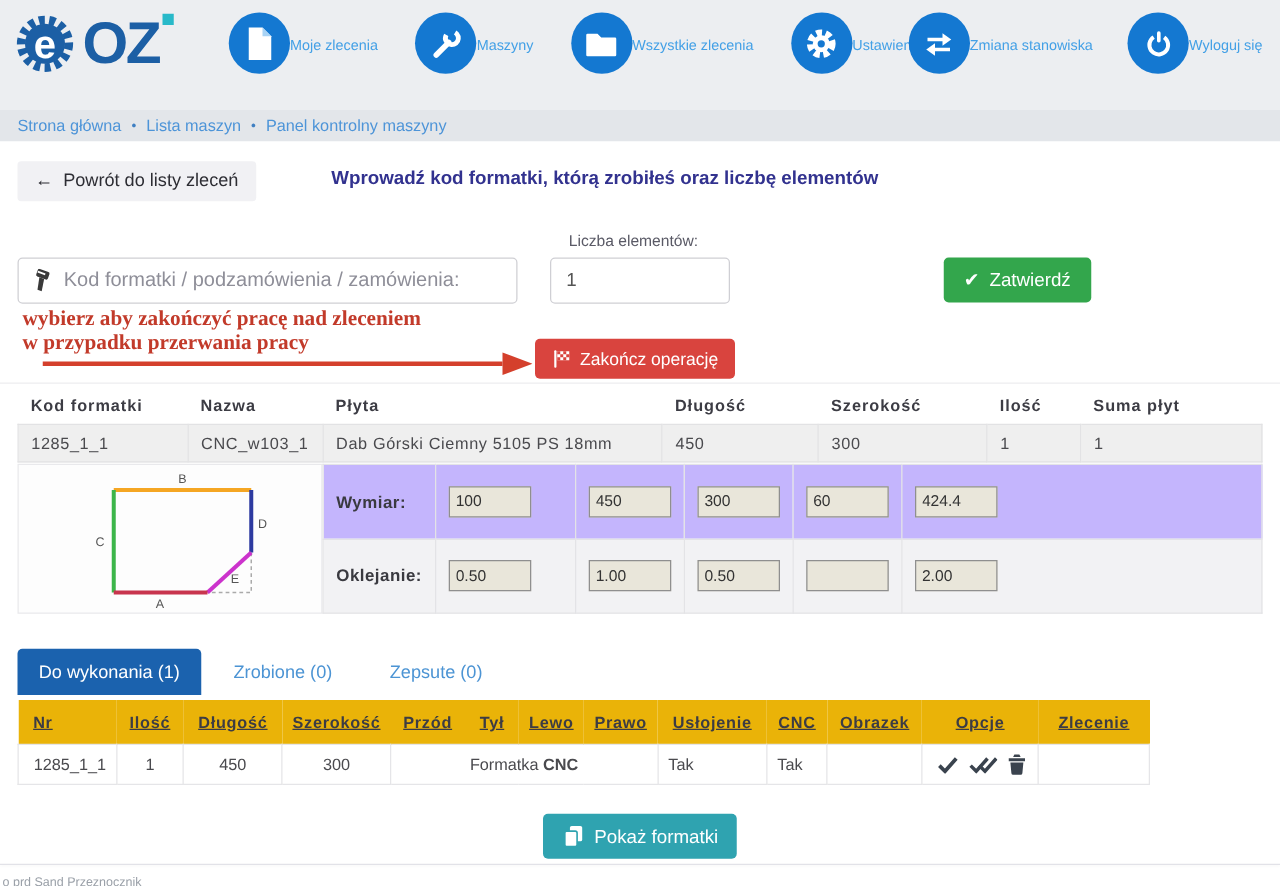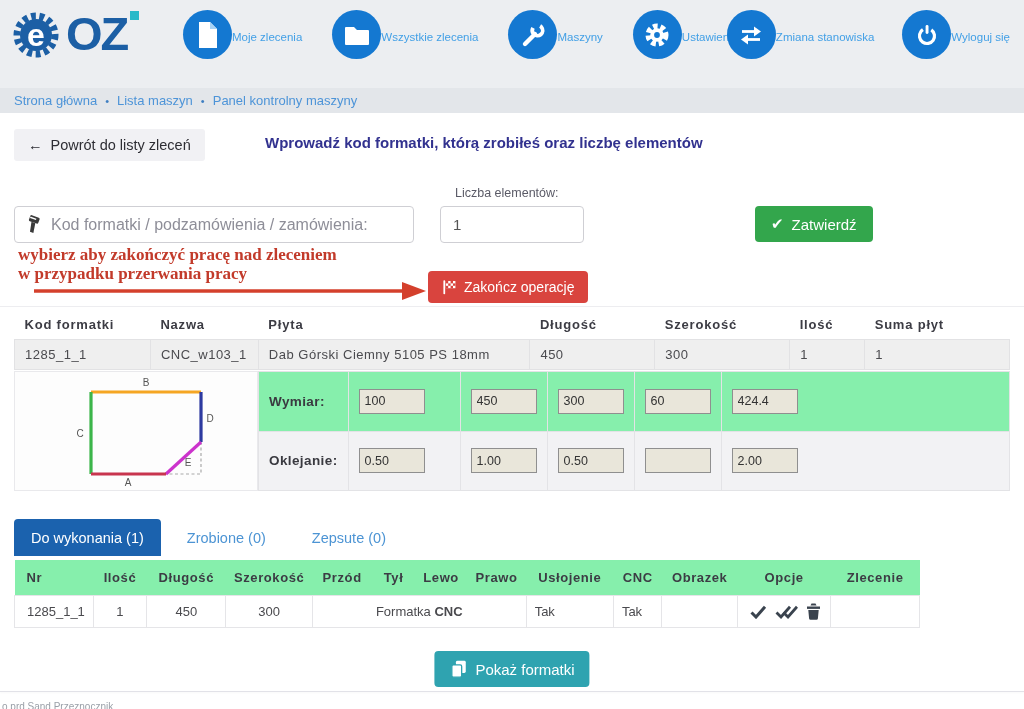--- a/index.html
+++ b/index.html
@@ -46,33 +46,33 @@
   .order-table th { font-size:13px; font-weight:bold; color:#3c3c44; text-align:left; padding:7px 10px; letter-spacing:.8px; }
   .order-table td { background:#efefef; border:1px solid #e2e2e4; padding:7px 10px; font-size:13px; color:#4a4a4e; letter-spacing:.5px; }
 
   
   .detail { position:absolute; left:14px; top:371px; width:996px; display:flex; }
   .shape-box { width:244px; border:1px solid #e9e9ec; background:#fdfdfd; display:flex; align-items:center; justify-content:center; }
   .edges-table { flex:1; border-collapse:collapse; }
   .edges-table td { border:1px solid #e3e3e6; font-size:13px; color:#4a4a4e; padding:0 10px; }
   .edges-table .lbl { font-size:13.5px; font-weight:bold; color:#3a3a40; letter-spacing:.4px; }
   .row-edge td { background:#e9e9eb; height:40px; }
-  .row-dim td { background:#86efac; height:42px; }
+  .row-dim td { background:#c4b5fd; height:42px; }
   .row-band td { background:#f2f2f4; height:42px; }
   .edge-letter { padding-left:38px !important; }
   .cell-input { width:66px; height:25px; background:#e9e6da; border:1px solid #8f8f8f; font-size:12.5px; color:#333; padding:0 5px; font-family:inherit; }
 
   
   .tabs { position:absolute; left:14px; top:519px; display:flex; gap:6px; height:37px; align-items:stretch; }
   .tab { display:flex; align-items:center; padding:0 20px; font-size:14.5px; color:#4c94d4; cursor:pointer; }
   .tab.active { background:#1b62ae; color:#fff; border-radius:4px 4px 0 0; padding:0 17px; }
 
   
   .parts-table { position:absolute; left:14px; top:560px; width:906px; border-collapse:collapse; }
-  .parts-table th { background:#86efac; font-size:13px; font-weight:bold; color:#3c3c44; padding:10px 8px; letter-spacing:.6px; text-align:center; }
+  .parts-table th { background:#eab308; font-size:13px; font-weight:bold; color:#3c3c44; padding:10px 8px; letter-spacing:.6px; text-align:center;text-decoration:underline; }
   .parts-table th:first-child { text-align:left; padding-left:12px; }
   .parts-table td { border:1px solid #e5e5e8; background:#fff; padding:7px 8px; font-size:13px; color:#4a4a4e; text-align:center; }
   .parts-table td:first-child { text-align:left; padding-left:12px; }
   .opcje-cell { display:flex; gap:8px; align-items:center; justify-content:flex-start; padding-left:4px; }
 
   
   .show-btn { position:absolute; top:651px; left:50%; transform:translateX(-50%); background:#2fa3b0; border:none; border-radius:4px; color:#fff; font-size:15px; font-family:inherit; padding:8px 15px; display:flex; align-items:center; gap:8px; cursor:pointer; }
   .footer-sep { position:absolute; left:0; right:0; top:691px; border-top:1px solid #e2e2e8; box-shadow:0 1px 2px rgba(0,0,0,.04); }
   .footer-frag { position:absolute; left:2px; top:701px; font-size:10px; color:#9aa0a8; filter:blur(.4px); }
 </style>
@@ -97,34 +97,34 @@
         <span class="icon-circle">
           <svg width="26" height="28" viewBox="0 0 26 28">
               <path d="M4 1h11l7 7v19H4z" fill="#fff"></path>
               <path d="M15 1v7h7z" fill="#a8d3f5"></path>
             </svg>
         </span>
         <span class="nav-label">Moje zlecenia</span>
       </div>
       <div class="nav-item">
         <span class="icon-circle">
-          <svg width="26" height="24" viewBox="0 0 26 24">
-              <path d="M2 4h8l3 3h11a1 1 0 0 1 1 1v13a1 1 0 0 1-1 1H2a1 1 0 0 1-1-1V5a1 1 0 0 1 1-1z" fill="#fff"></path>
-            </svg>
-        </span>
-        <span class="nav-label">Wszystkie zlecenia</span>
-      </div>
-      <div class="nav-item">
-        <span class="icon-circle">
           <svg width="28" height="28" viewBox="0 0 28 28">
             <path d="M6 23 L16 13" stroke="#fff" stroke-width="4.4" stroke-linecap="round"></path>
             <circle cx="18.5" cy="9.5" r="5.2" fill="none" stroke="#fff" stroke-width="3.8" stroke-dasharray="22 8" transform="rotate(-40 18.5 9.5)"></circle>
           </svg>
         </span>
         <span class="nav-label">Maszyny</span>
+      </div>
+      <div class="nav-item">
+        <span class="icon-circle">
+          <svg width="26" height="24" viewBox="0 0 26 24">
+              <path d="M2 4h8l3 3h11a1 1 0 0 1 1 1v13a1 1 0 0 1-1 1H2a1 1 0 0 1-1-1V5a1 1 0 0 1 1-1z" fill="#fff"></path>
+            </svg>
+        </span>
+        <span class="nav-label">Wszystkie zlecenia</span>
       </div>
       <div class="nav-item">
         <span class="icon-circle">
           <svg width="28" height="28" viewBox="0 0 28 28">
             <circle cx="14" cy="14" r="8.5" fill="none" stroke="#fff" stroke-width="6" stroke-dasharray="4.4 2.8"></circle>
             <circle cx="14" cy="14" r="6.8" fill="#fff"></circle>
             <circle cx="14" cy="14" r="2.9" fill="#1478d1"></circle>
           </svg>
         </span>
         <span class="nav-label">Ustawienia</span>

